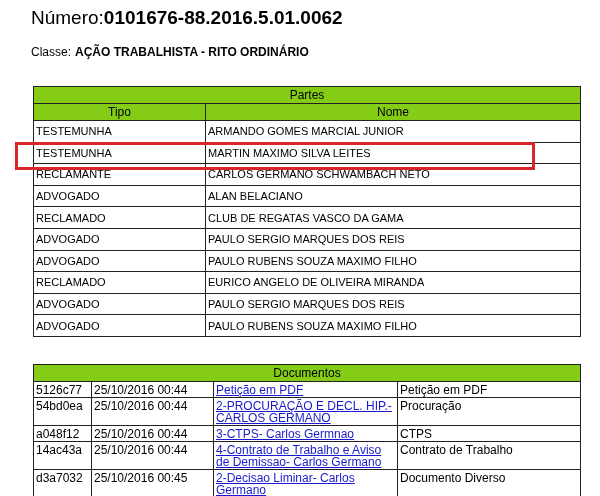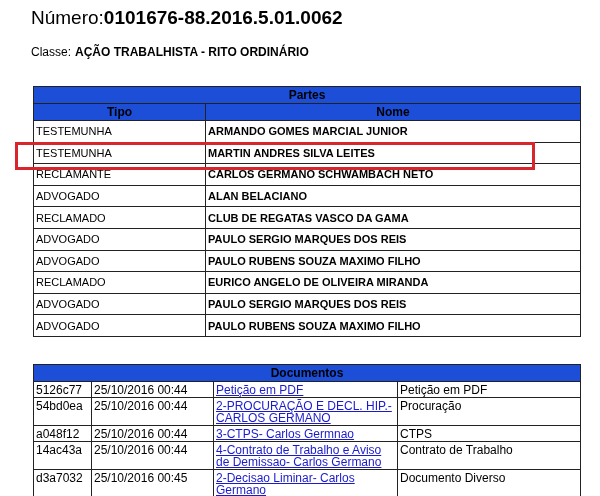--- a/index.html
+++ b/index.html
@@ -23,25 +23,25 @@
     }
     table {
       position: absolute; left: 33px; width: 547px;
       border-collapse: collapse; table-layout: fixed;
       font-size: 11px;
     }
     td, th {
       border: 1px solid #222; padding: 0 2px; overflow: hidden;
       white-space: nowrap; vertical-align: middle;
     }
-    th { background: #1d4ed8; font-weight: bold; font-size: 12px; text-align: center; }
+    th { background: #84cc16; font-weight: normal; font-size: 12px; text-align: center; }
     #partes { top: 86px; }
     #partes th { height: 16px; line-height: 16px; }
     #partes td { height: 20.6px; line-height: 14px; }
-    #partes td.nome { font-weight: bold; }
+    #partes td.nome { font-weight: normal; }
     #docs { top: 364px; }
     #docs th { height: 16px; line-height: 16px; }
     #docs td { line-height: 12px; vertical-align: top; padding-top: 2px; padding-bottom: 1px; font-size: 12px; }
     #docs td.doc { white-space: normal; }
     #docs td.doc a { color: #1a1ad0; text-decoration: underline; }
     .highlight {
       position: absolute; left: 15px; top: 142px; width: 514px; height: 22px;
       border: 3px solid #d9262c; pointer-events: none;
     }
   </style>
@@ -75,21 +75,21 @@
       <th>Nome</th>
     </tr>
   </thead>
   <tbody>
     <tr>
         <td>TESTEMUNHA</td>
         <td class="nome">ARMANDO GOMES MARCIAL JUNIOR</td>
       </tr>
     <tr>
         <td>TESTEMUNHA</td>
-        <td class="nome">MARTIN ANDRES SILVA LEITES</td>
+        <td class="nome">MARTIN MAXIMO SILVA LEITES</td>
       </tr>
     <tr>
         <td>RECLAMANTE</td>
         <td class="nome">CARLOS GERMANO SCHWAMBACH NETO</td>
       </tr>
     <tr>
         <td>ADVOGADO</td>
         <td class="nome">ALAN BELACIANO</td>
       </tr>
     <tr>

